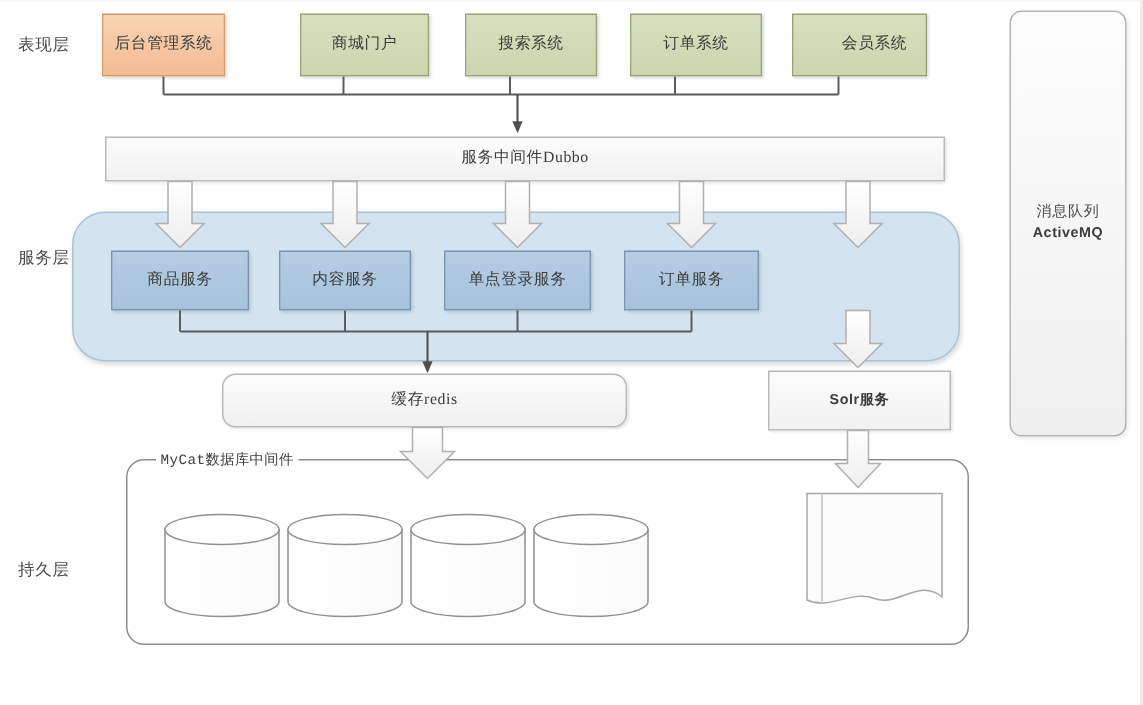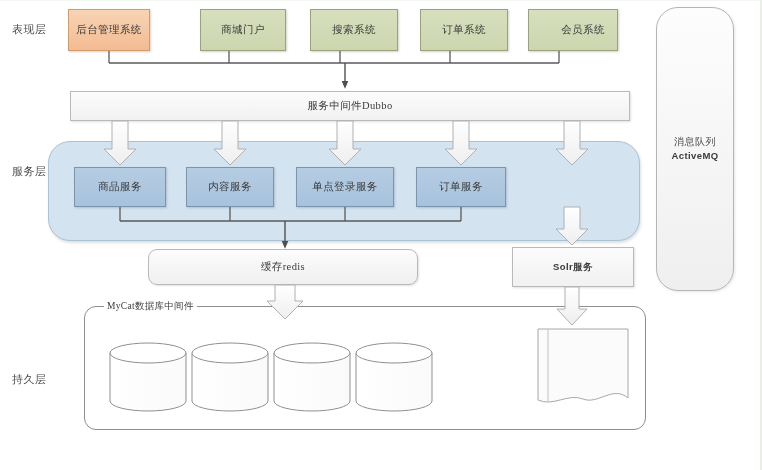--- a/index.html
+++ b/index.html
@@ -66,22 +66,23 @@
   }
   .box-white-round {
     background: linear-gradient(180deg, #fcfcfc 0%, #f0f0f0 100%);
     border: 1px solid #b9b9b9;
     border-radius: 9px;
     box-shadow: 1px 1px 2px rgba(0,0,0,0.12);
   }
   .box-white-round-lg {
     background: linear-gradient(180deg, #fdfdfd 0%, #efefef 100%);
     border: 1px solid #b5b5b5;
-    border-radius: 22px;
+    border-radius: 8px;
     box-shadow: 1px 1px 3px rgba(0,0,0,0.10);
+    margin-left: 17px;
   }
 
   
   .service-pool {
     position: absolute;
     background: #d3e3ef;
     border: 1px solid #a9c3d6;
     border-radius: 22px;
     box-shadow: 1px 2px 3px rgba(0,0,0,0.13);
   }
@@ -95,20 +96,21 @@
     border-top-color: #8d8d8d;
   }
   .mycat-label {
     position: absolute;
     background: #ffffff;
     font-size: 9.5px;
     color: #3b3b3b;
     padding: 0 3px;
     letter-spacing: 0.3px;
     white-space: nowrap;
+    font-family: Liberation Mono, monospace;
   }
 
   
   svg.overlay {
     position: absolute;
     left: 0;
     top: 0;
     width: 762px;
     height: 470px;
     pointer-events: none;

